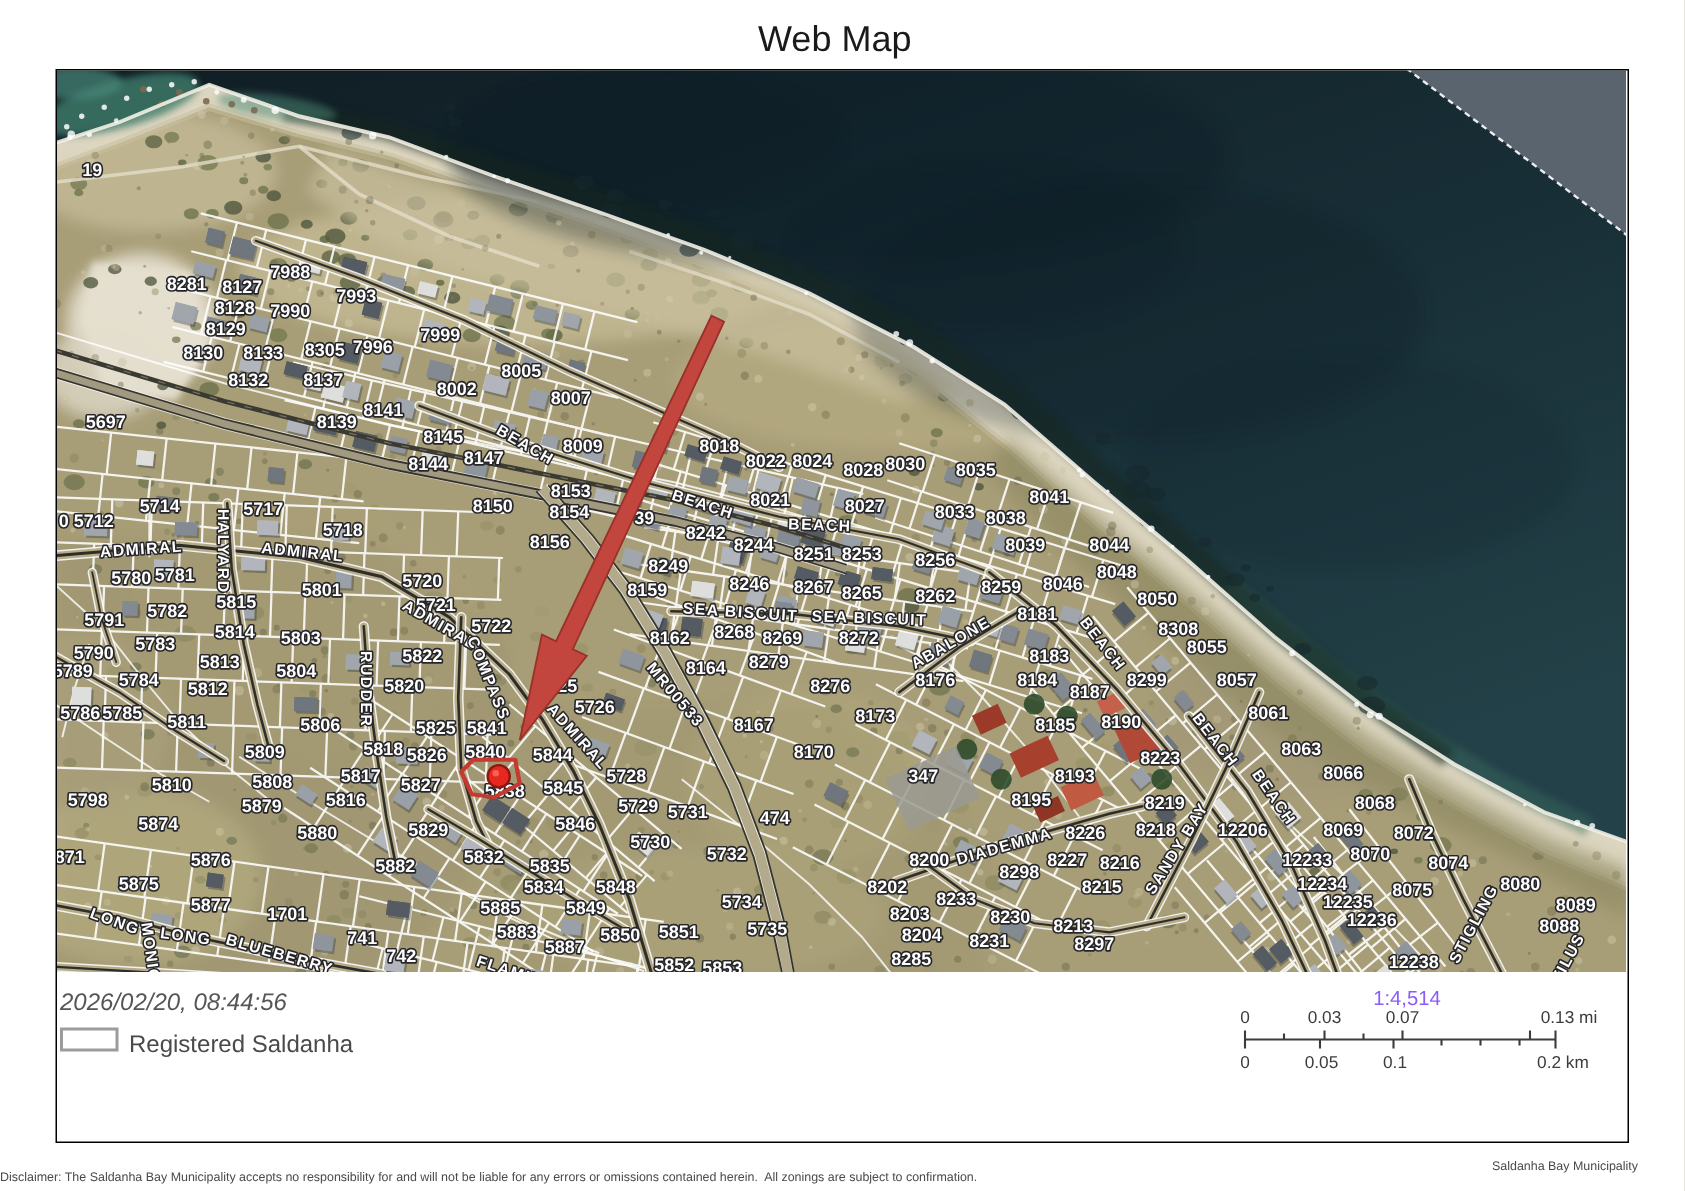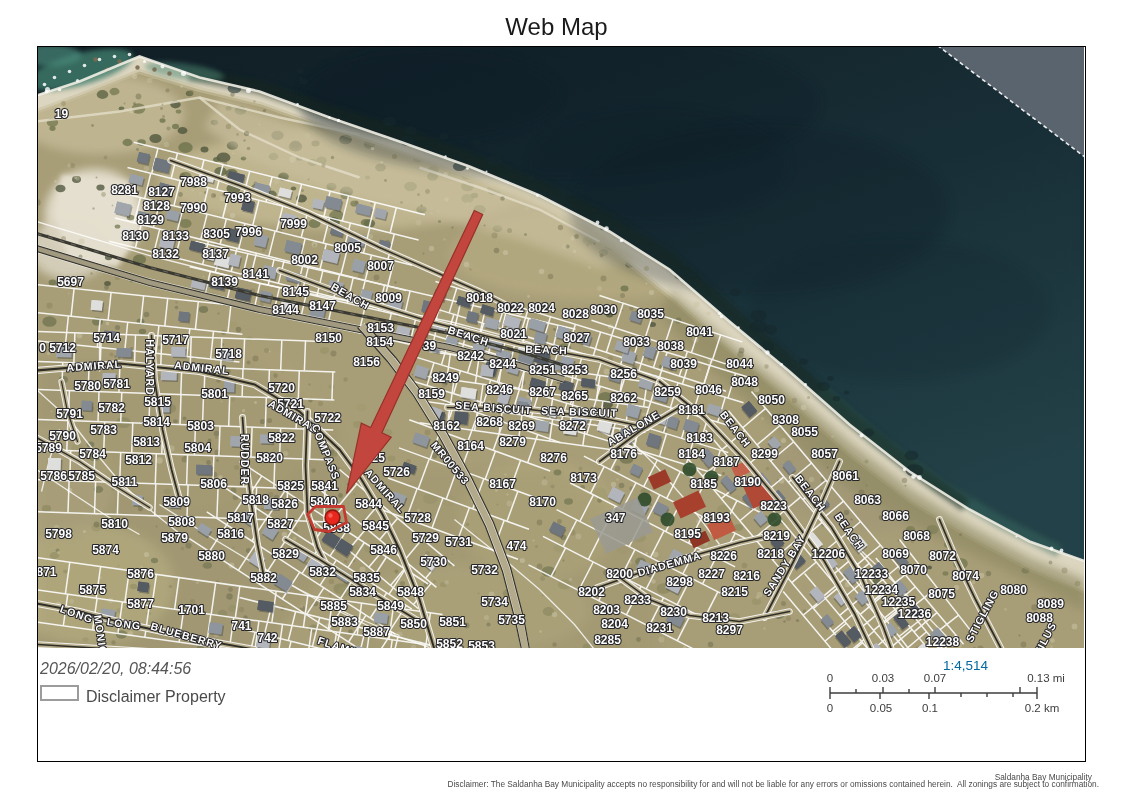--- a/index.html
+++ b/index.html
@@ -2814,23 +2814,23 @@
       <polygon points="437.8,165.0 334.2,382.0 324.8,377.6 310.0,448.0 354.7,391.7 345.4,387.3 446.2,169.0" fill="#c2463d" stroke="#99302a" stroke-width="1.2"></polygon>
       <circle cx="296" cy="472" r="7.4" fill="#e8281e" stroke="#8e1710" stroke-width="1.6"></circle>
       <circle cx="294" cy="470" r="2.2" fill="#f4685f" opacity="0.9"></circle>
 </svg>
 </div>
 
 <div class="abs" style="left:40px; top:660px; font-size:16px; color:#565656;font-style:italic;">2026/02/20, 08:44:56</div>
 
 <div class="abs" style="left:40px; top:685px; width:35px; height:12px; border:2px solid #9c9c9c;"></div>
 
-<div class="abs" style="left:86px; top:688px; font-size:16px; color:#4a4a4a;">Disclaimer Property</div>
+<div class="abs" style="left:86px; top:688px; font-size:16px; color:#4a4a4a;">Registered Saldanha</div>
 
-<div class="abs" style="left:888px; top:658px; width:100px; text-align:right; font-size:13.5px; color:#0369a1;">1:4,514</div>
+<div class="abs" style="left:888px; top:658px; width:100px; text-align:center; font-size:13.5px; color:#8b5cf6;">1:4,514</div>
 
 <svg class="abs" style="left:810px; top:672px;" width="260" height="45">
 <g font-family="Liberation Sans, sans-serif" font-size="11.5px" fill="#3c3c3c" text-anchor="middle">
 <text x="20" y="10">0</text>
       <text x="73" y="10">0.03</text>
       <text x="125" y="10">0.07</text>
       <text x="236" y="10">0.13 mi</text>
 <text x="20" y="40">0</text>
       <text x="71" y="40">0.05</text>
       <text x="120" y="40">0.1</text>
@@ -2848,13 +2848,13 @@
 <line x1="203" y1="21" x2="203" y2="25"></line>
 <line x1="210" y1="15" x2="210" y2="21"></line>
 <line x1="70" y1="21" x2="70" y2="27"></line>
 <line x1="119" y1="21" x2="119" y2="27"></line>
 <line x1="227" y1="15" x2="227" y2="27"></line>
 </g>
 </svg>
 
 <div class="abs" style="left:786px; top:762px; width:306px; text-align:right; font-size:8.3px; color:#4a4a4a;margin-top:10px;">Saldanha Bay Municipality</div>
 
-<div class="abs" style="left:0px; top:779px; width:1099px; text-align:right; font-size:8.3px; color:#4a4a4a;">Disclaimer: The Saldanha Bay Municipality accepts no responsibility for and will not be liable for any errors or omissions contained herein.&nbsp; All zonings are subject to confirmation.</div>
+<div class="abs" style="left:0px; top:779px; width:1099px; text-align:left; font-size:8.3px; color:#4a4a4a;">Disclaimer: The Saldanha Bay Municipality accepts no responsibility for and will not be liable for any errors or omissions contained herein.&nbsp; All zonings are subject to confirmation.</div>
 
 </body></html>

